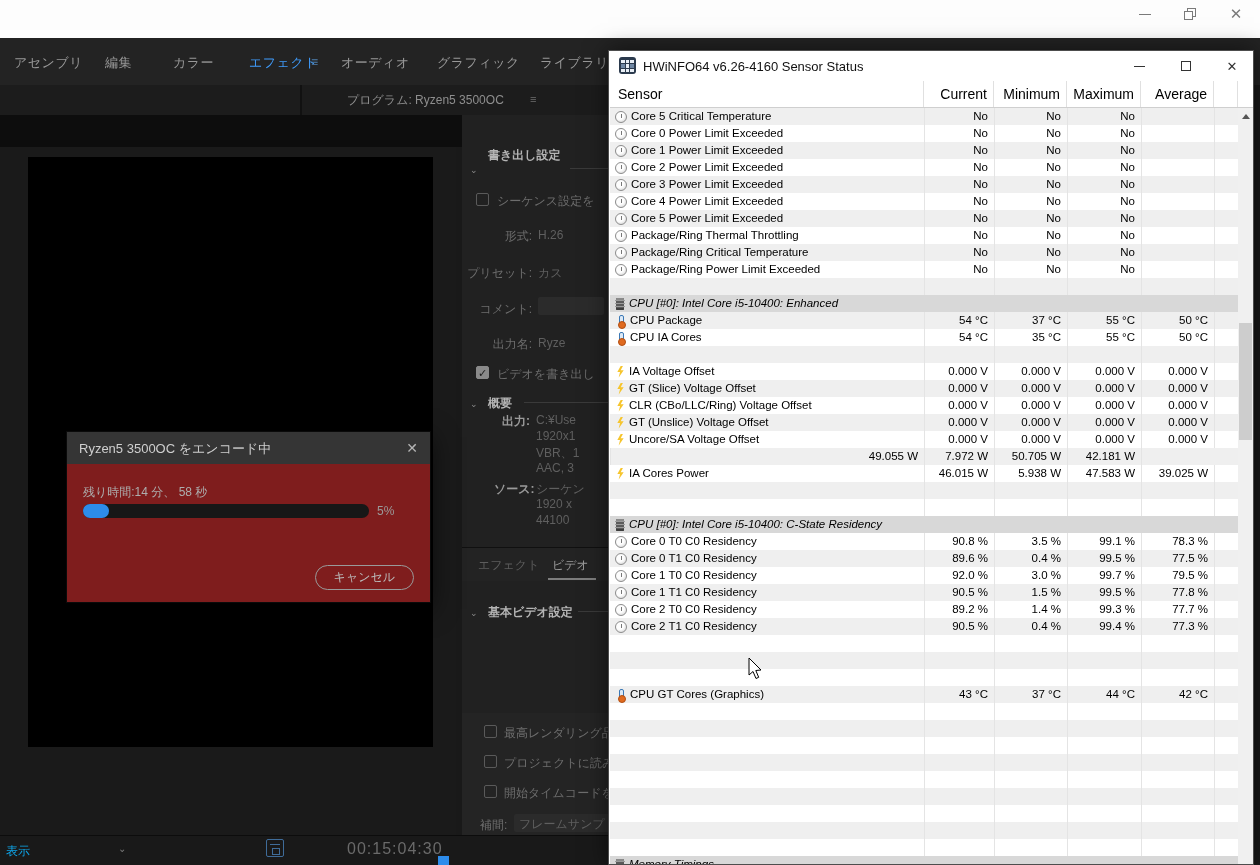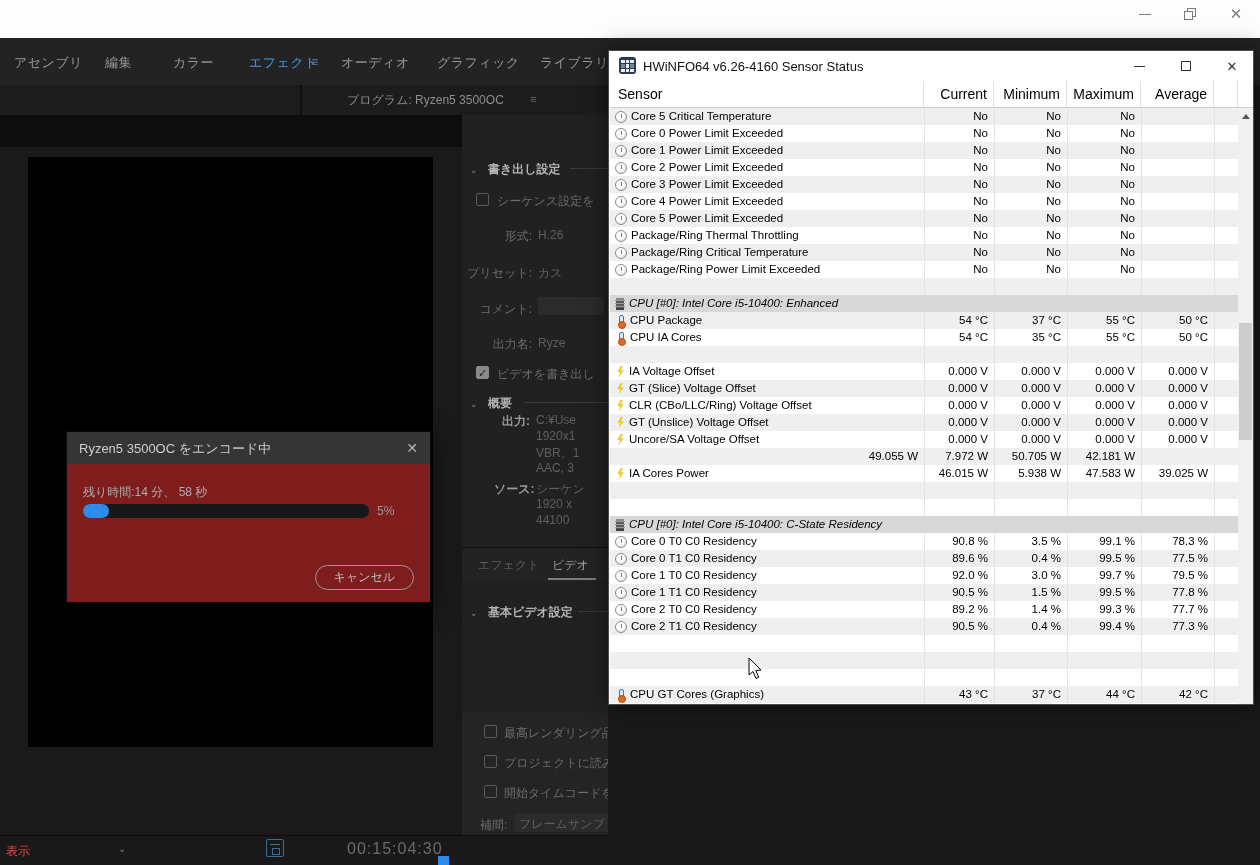--- a/index.html
+++ b/index.html
@@ -26,21 +26,21 @@
   .paneltab-row .divider { position:absolute; left:300px; top:0; width:2px; height:30px; background:#111; }
   .program-tab { position:absolute; left:347px; top:7px; font-size:12px; color:#8e8e8e; }
   .program-burger { position:absolute; left:530px; top:8px; font-size:11px; color:#6e6e6e; }
 
   .black-strip { position:absolute; left:0; top:115px; width:610px; height:32px; background:#0d0d0d; }
 
   .monitor { position:absolute; left:0; top:147px; width:456px; height:688px; background:#1a1a1a; }
   .video { position:absolute; left:28px; top:10px; width:405px; height:590px; background:#000; }
 
   .bottom-bar { position:absolute; left:0; top:835px; width:610px; height:30px; background:#191919; border-top:1px solid #0c0c0c; }
-  .view-dd { position:absolute; left:6px; top:7px; font-size:12px; color:#ef4444; }
+  .view-dd { position:absolute; left:6px; top:7px; font-size:12px; color:#0ea5e9; }
   .view-caret { position:absolute; left:118px; top:7px; font-size:10px; color:#7a7a7a; }
   .fit-icon { position:absolute; left:266px; top:3px; width:18px; height:18px; border:1px solid #3f6c99; border-radius:2px; }
   .fit-icon::before { content:""; position:absolute; left:3px; top:4px; width:10px; height:0; border-top:1px solid #3f6c99; }
   .fit-icon::after { content:""; position:absolute; left:5px; top:8px; width:6px; height:5px; border:1px solid #3f6c99; }
   .timecode { position:absolute; left:347px; top:4px; font-size:16px; letter-spacing:1px; color:#6a6a6a; }
   .blue-chip { position:absolute; left:438px; top:856px; width:11px; height:9px; background:#2d8ceb; }
 
   
   .export-panel { position:absolute; left:462px; top:115px; width:146px; height:720px; background:#212121; overflow:hidden; }
   .ep { position:absolute; white-space:nowrap; }
@@ -69,21 +69,21 @@
   .dlg-close { position:absolute; right:8px; top:6px; width:20px; height:20px; color:#b5b5b5; font-size:14px;
     display:flex; align-items:center; justify-content:center; }
   .dlg-remaining { position:absolute; left:16px; top:52px; font-size:12px; color:#adadad; }
   .progress-track { position:absolute; left:16px; top:72px; width:286px; height:14px; background:#171717; border-radius:7px; }
   .progress-fill { position:absolute; left:0; top:0; height:14px; width:26px; background:#2d8ceb; border-radius:7px; }
   .progress-pct { position:absolute; left:310px; top:72px; font-size:12px; color:#9a9a9a; }
   .cancel-btn { position:absolute; right:16px; bottom:12px; padding:3px 18px; border:1.5px solid #9a9a9a;
     border-radius:13px; font-size:12px; color:#bcbcbc; background:transparent; }
 
   
-  .hw-win { position:absolute; left:608px; top:50px; width:646px; height:655px; background:#fff;
+  .hw-win { position:absolute; left:608px; top:50px; width:646px; height:815px; background:#fff;
     border:1px solid #4d4d4d; box-shadow:0 0 22px rgba(0,0,0,.55); overflow:hidden; }
   .hw-titlebar { position:absolute; left:0; top:0; width:100%; height:30px; background:#fff; }
   .hw-icon { position:absolute; left:10px; top:6px; width:17px; height:17px; background:#2b3a4d; border-radius:3px;
     display:grid; grid-template-columns:repeat(3,1fr); grid-template-rows:repeat(3,1fr); gap:1px; padding:3px 2px 2px 2px; }
   .hw-icon span { background:#e8eef5; }
   .hw-icon span.b { background:#6f87a4; }
   .hw-title { position:absolute; left:34px; top:8px; font-size:13px; color:#111; }
   .hw-btn { position:absolute; top:4px; width:30px; height:22px; color:#333; font-size:13px;
     display:flex; align-items:center; justify-content:center; }
   .hw-min { left:515px; } .hw-max { left:562px; } .hw-close { left:608px; }
@@ -169,21 +169,21 @@
   <div class="bottom-bar">
     <span class="view-dd">表示</span>
     <span class="view-caret">⌄</span>
     <span class="fit-icon"></span>
     <span class="timecode">00:15:04:30</span>
   </div>
   <div class="blue-chip"></div>
 
   <div class="export-panel">
     <span class="ep ep-chev" style="left:8px; top:50px">⌄</span>
-    <span class="ep ep-h" style="left:26px; top:46px">書き出し設定</span>
+    <span class="ep ep-h" style="left:26px; top:32px">書き出し設定</span>
     <span class="ep-line" style="left:108px; top:53px; width:38px"></span>
 
     <span class="cb" style="left:14px; top:78px"></span>
     <span class="ep ep-dim" style="left:35px; top:78px">シーケンス設定を</span>
 
     <span class="ep-lab" style="left:0px; top:113px">形式:</span>
     <span class="ep-val" style="left:76px; top:113px">H.26</span>
 
     <span class="ep-lab" style="left:0px; top:150px">プリセット:</span>
     <span class="ep-val" style="left:76px; top:150px">カス</span>

